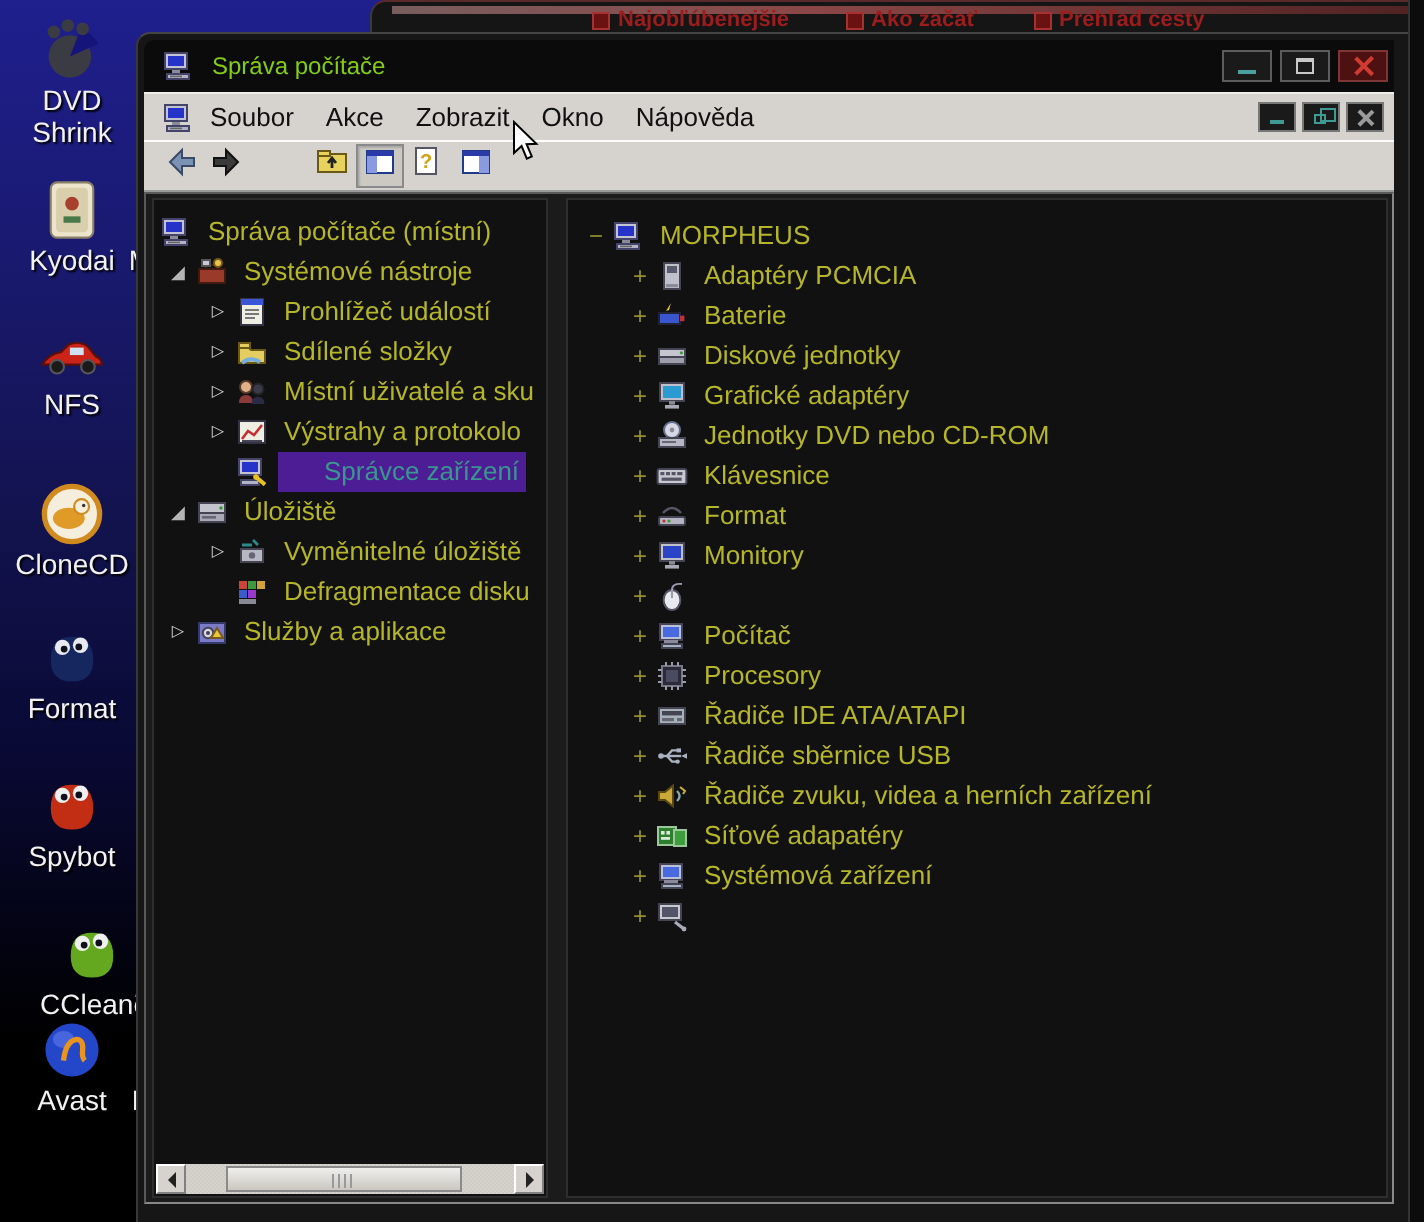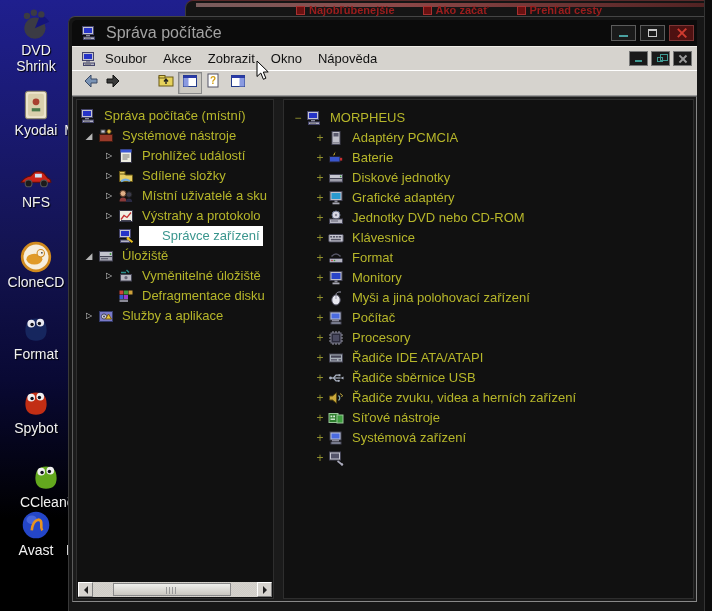--- a/index.html
+++ b/index.html
@@ -26,21 +26,21 @@
   .bg-item .bicon { width:9px; height:9px; background:#6a1111; border:1px solid #a83030; display:inline-block; }
   #bg-window-right { left:704px; top:0; width:8px; height:611px; background:#0c0c0c; border-left:1px solid #333; }
 
   
   #main-window { left:68px; top:16px; width:636px; height:595px; background:#161616;
     border-radius:7px 0 0 0; border-top:1px solid #454545; border-left:1px solid #383838; }
   #titlebar { position:absolute; left:3px; top:3px; right:7px; height:26px; background:#0b0b0b;
     border-radius:5px 0 0 0; display:flex; align-items:center; }
   .ticon { width:16px; height:16px; margin-left:9px; }
   .ticon svg { width:16px; height:16px; display:block; }
-  #title-text { color:#a3a3a3; font-size:16px; margin-left:9px; }
+  #title-text { color:#84cc16; font-size:12px; margin-left:9px; }
   #tb-buttons { margin-left:auto; margin-right:3px; display:flex; gap:4px; }
   .tb-btn { width:25px; height:16px; background:#1a1a1a; border:1px solid #5c5c5c;
     display:flex; align-items:center; justify-content:center; position:relative; }
   .tb-btn.close { background:#4e1111; border-color:#7d3535; }
   .g-min { width:9px; height:2px; background:#4aa0a0; margin-top:6px; }
   .g-max { width:9px; height:8px; border:1px solid #c8c8c8; border-top-width:2px; }
   .g-x { position:relative; width:10px; height:10px; }
   .g-x:before,.g-x:after { content:""; position:absolute; left:4px; top:-1px; width:2.4px; height:12px; background:#cf3b30; }
   .g-x:before { transform:rotate(45deg); } .g-x:after { transform:rotate(-45deg); }
 
@@ -69,21 +69,21 @@
   #left-panel { position:absolute; left:3px; top:2px; bottom:2px; width:198px; background:#111;
     border:1px solid #2e2e2e; overflow:hidden; }
   #console-tree { padding-top:6px; }
   .tree-row { height:20px; line-height:20px; display:flex; align-items:center;
     font-size:13px; color:var(--treeText,#b6b62a); white-space:nowrap; }
   .toggle { width:18px; text-align:center; font-size:8px; color:#d6d6d6; flex:none; }
   .toggle.exp { color:#b4b4b4; font-size:9px; }
   .t-icon { width:17px; height:16px; margin-right:4px; flex:none; }
   .t-icon svg { width:16px; height:16px; display:block; }
   .t-label { padding:0 3px; }
-  .t-label.sel { background:#ffffff; color:#3a968e;padding-left:23px; }
+  .t-label.sel { background:#4c1d95; color:#3a968e;padding-left:23px; }
   .sign { width:16px; text-align:center; font-size:12px; color:#90902e; flex:none; }
 
   #hscroll { position:absolute; left:1px; right:1px; bottom:1px; height:15px; background:#d6d3ce;
     display:flex; align-items:center; }
   .sb-arrow { width:15px; height:15px; background:#d6d3ce; border:1px solid; border-color:#fff #808080 #808080 #fff;
     display:flex; align-items:center; justify-content:center; flex:none; }
   .tri-l { width:0; height:0; border:4px solid transparent; border-right-color:#222; margin-left:-4px; }
   .tri-r { width:0; height:0; border:4px solid transparent; border-left-color:#222; margin-right:-4px; }
   #sb-track { position:relative; flex:1; height:15px; background:repeating-conic-gradient(#d6d3ce 0 25%,#cfccc6 0 50%) 0 0/2px 2px; }
   #sb-thumb { position:absolute; left:20px; top:0; width:118px; height:13px; margin-top:1px;
@@ -579,21 +579,20 @@
           </div>
           <div class="tree-row" style="padding-left: 28px;">
             <span class="sign">+</span>
             <span class="t-icon">
               <svg viewBox="0 0 16 16">
                 <ellipse cx="8" cy="10" rx="4.2" ry="5" fill="#e8e8f0" stroke="#556"></ellipse>
                 <line x1="8" y1="5" x2="8" y2="9" stroke="#99a"></line>
                 <path d="M8 5q0-3.5 5-3" fill="none" stroke="#99a"></path>
               </svg>
             </span>
-            <span class="t-label">Myši a jiná polohovací zařízení</span>
           </div>
           <div class="tree-row" style="padding-left: 28px;">
             <span class="sign">+</span>
             <span class="t-icon">
               <svg viewBox="0 0 16 16">
                 <rect x="2" y="2" width="11" height="8" fill="#b8c0dc" stroke="#445"></rect>
                 <rect x="3.5" y="3.5" width="8" height="5" fill="#4a6ae0"></rect>
                 <rect x="4" y="10" width="7" height="1.6" fill="#8a8a9a"></rect>
                 <rect x="3" y="12" width="10" height="2" fill="#a8b0c4" stroke="#445"></rect>
               </svg>
@@ -659,21 +658,21 @@
               <svg viewBox="0 0 16 16">
                 <rect x="1" y="3.5" width="9" height="9" fill="#2e7e2e" stroke="#9ac89a"></rect>
                 <g fill="#d6ecd6">
                   <rect x="2.5" y="5.5" width="1.8" height="1.8"></rect>
                   <rect x="5.2" y="5.5" width="1.8" height="1.8"></rect>
                   <rect x="2.5" y="8.5" width="4.5" height="1.4"></rect>
                 </g>
                 <rect x="9" y="5" width="6" height="8" fill="#3e9e3e" stroke="#9ac89a"></rect>
               </svg>
             </span>
-            <span class="t-label">Síťové nástroje</span>
+            <span class="t-label">Síťové adapatéry</span>
           </div>
           <div class="tree-row" style="padding-left: 28px;">
             <span class="sign">+</span>
             <span class="t-icon">
               <svg viewBox="0 0 16 16">
                 <rect x="2" y="2" width="11" height="8" fill="#b8c0dc" stroke="#445"></rect>
                 <rect x="3.5" y="3.5" width="8" height="5" fill="#4a6ae0"></rect>
                 <rect x="4" y="10" width="7" height="1.6" fill="#8a8a9a"></rect>
                 <rect x="3" y="12" width="10" height="2" fill="#a8b0c4" stroke="#445"></rect>
               </svg>

